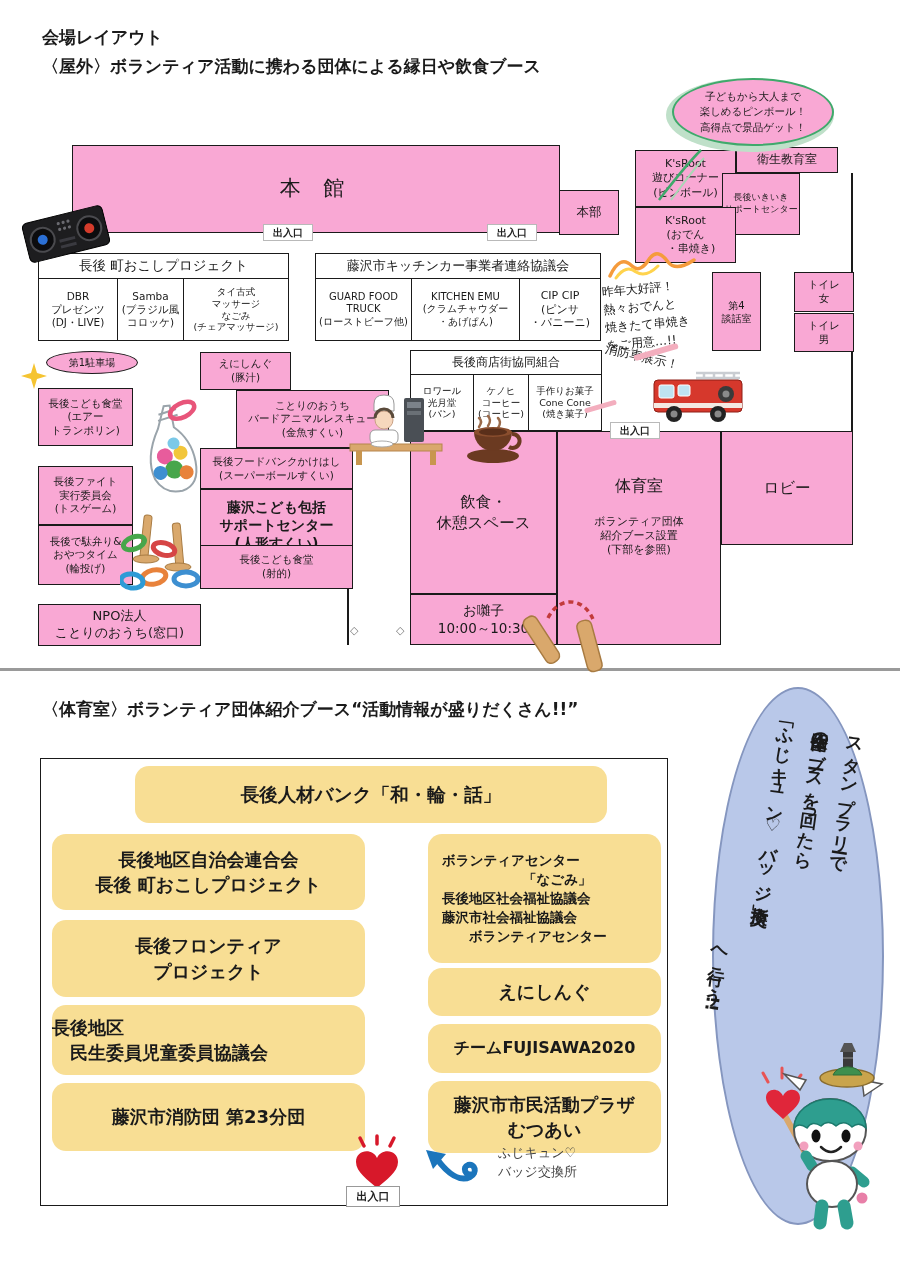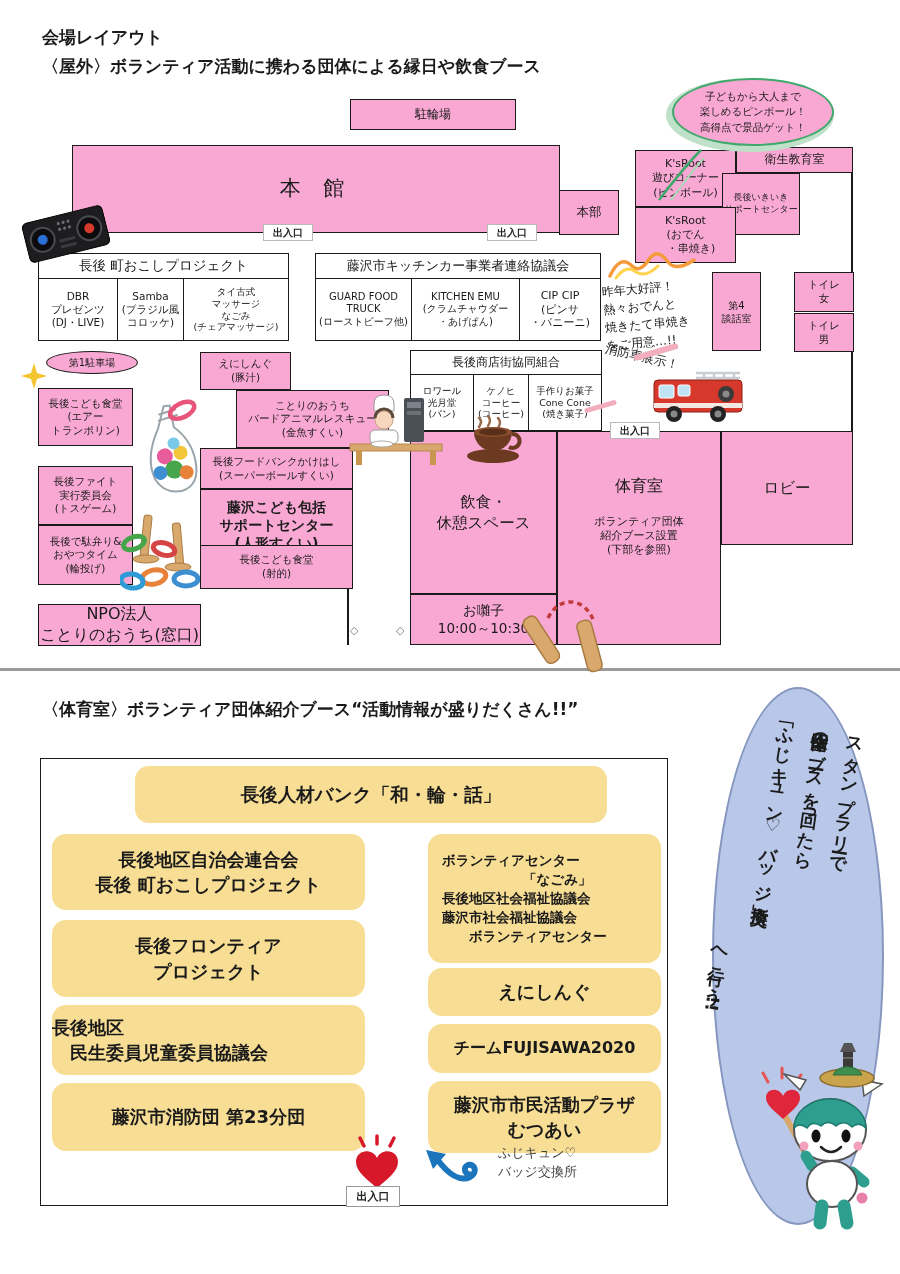--- a/index.html
+++ b/index.html
@@ -28,40 +28,39 @@
 
 <div id="page">
 
   <div class="title" style="left:42px;top:26px;font-size:17px;">会場レイアウト</div>
   <div class="title" style="left:42px;top:55px;font-size:17px;">〈屋外〉ボランティア活動に携わる団体による縁日や飲食ブース</div>
 
   <div class="vline" style="left:851px;top:173px;width:2px;height:99px;"></div>
   <div class="vline" style="left:851px;top:351px;width:2px;height:80px;"></div>
   <div class="vline" style="left:347px;top:588px;width:2px;height:57px;"></div>
 
-  <div class="box" style="left:350px;top:99px;width:166px;height:31px;font-size:12px;">駐輪場</div>
 
   <div class="box" style="left:672px;top:78px;width:162px;height:68px;border:2px solid #3fa96b;border-radius:50%;
        box-shadow:-3px 3px 0 3px #bfe0c9;font-size:10.5px;line-height:1.45;z-index:5;">子どもから大人まで
 楽しめるピンボール！
 高得点で景品ゲット！</div>
   <svg class="deco" style="left:655px;top:146px;" width="50" height="58" viewBox="0 0 50 58">
     <path d="M46,4 C30,20 18,36 4,54" stroke="#3fa96b" stroke-width="2.5" fill="none"></path>
     <path d="M49,12 C36,26 27,40 16,54" stroke="#a9d7b5" stroke-width="2" fill="none"></path>
   </svg>
 
   <div class="box" style="left:72px;top:145px;width:488px;height:88px;font-size:21px;letter-spacing:8px;">本 館</div>
   <div class="exit" style="left:263px;top:224px;width:50px;height:17px;">出入口</div>
   <div class="exit" style="left:487px;top:224px;width:50px;height:17px;">出入口</div>
   <div class="box" style="left:559px;top:190px;width:60px;height:45px;font-size:12.5px;">本部</div>
 
   <div class="box" style="left:635px;top:150px;width:101px;height:57px;font-size:11px;">K'sRoot
 遊びコーナー
 (ピンボール)</div>
-  <div class="box" style="left:736px;top:147px;width:117px;height:26px;font-size:12px;">衛生教育室</div>
+  <div class="box" style="left:736px;top:147px;width:102px;height:26px;font-size:12px;">衛生教育室</div>
   <div class="box" style="left:722px;top:173px;width:78px;height:62px;font-size:9px;">長後いきいき
 サポートセンター</div>
   <div class="box" style="left:635px;top:207px;width:101px;height:56px;font-size:11px;">K'sRoot
 (おでん
 　・串焼き)</div>
 
   <div class="tbl" style="left:38px;top:253px;width:251px;height:88px;">
     <div class="tblh" style="height:24px;font-size:13.5px;">長後 町おこしプロジェクト</div>
     <div class="cells">
       <div class="cell" style="flex:0 0 79px;font-size:10.5px;">DBR
@@ -133,21 +132,21 @@
 
   <div class="box" style="left:38px;top:388px;width:95px;height:58px;font-size:10.5px;">長後こども食堂
 (エアー
 トランポリン)</div>
   <div class="box" style="left:38px;top:525px;width:95px;height:60px;font-size:10.5px;">長後で駄弁り&amp;
 おやつタイム
 (輪投げ)</div>
   <div class="box" style="left:38px;top:466px;width:95px;height:59px;font-size:10.5px;">長後ファイト
 実行委員会
 (トスゲーム)</div>
-  <div class="box" style="left:38px;top:604px;width:163px;height:42px;font-size:16px;">NPO法人
+  <div class="box" style="left:38px;top:604px;width:163px;height:42px;font-size:13px;">NPO法人
 ことりのおうち(窓口)</div>
 
   <svg class="deco" style="left:134px;top:394px;transform:rotate(-6deg);" width="68" height="108" viewBox="0 0 68 108">
     <path d="M34,12 L26,34 Q10,62 18,84 Q26,100 44,98 Q62,94 60,70 Q58,48 42,34 L40,12 Z" fill="#fff" stroke="#9aa4ab" stroke-width="2"></path>
     <path d="M28,20 L46,16 M27,26 L47,22" stroke="#9aa4ab" stroke-width="2"></path>
     <ellipse cx="52" cy="18" rx="13" ry="7" fill="none" stroke="#e8557a" stroke-width="4.5" transform="rotate(-20 52 18)"></ellipse>
     <circle cx="30" cy="62" r="8" fill="#e85c9c"></circle>
       <circle cx="46" cy="60" r="7" fill="#f2c63b"></circle>
     <circle cx="38" cy="76" r="9" fill="#47a64b"></circle>
       <circle cx="24" cy="78" r="7" fill="#3d8fd1"></circle>

